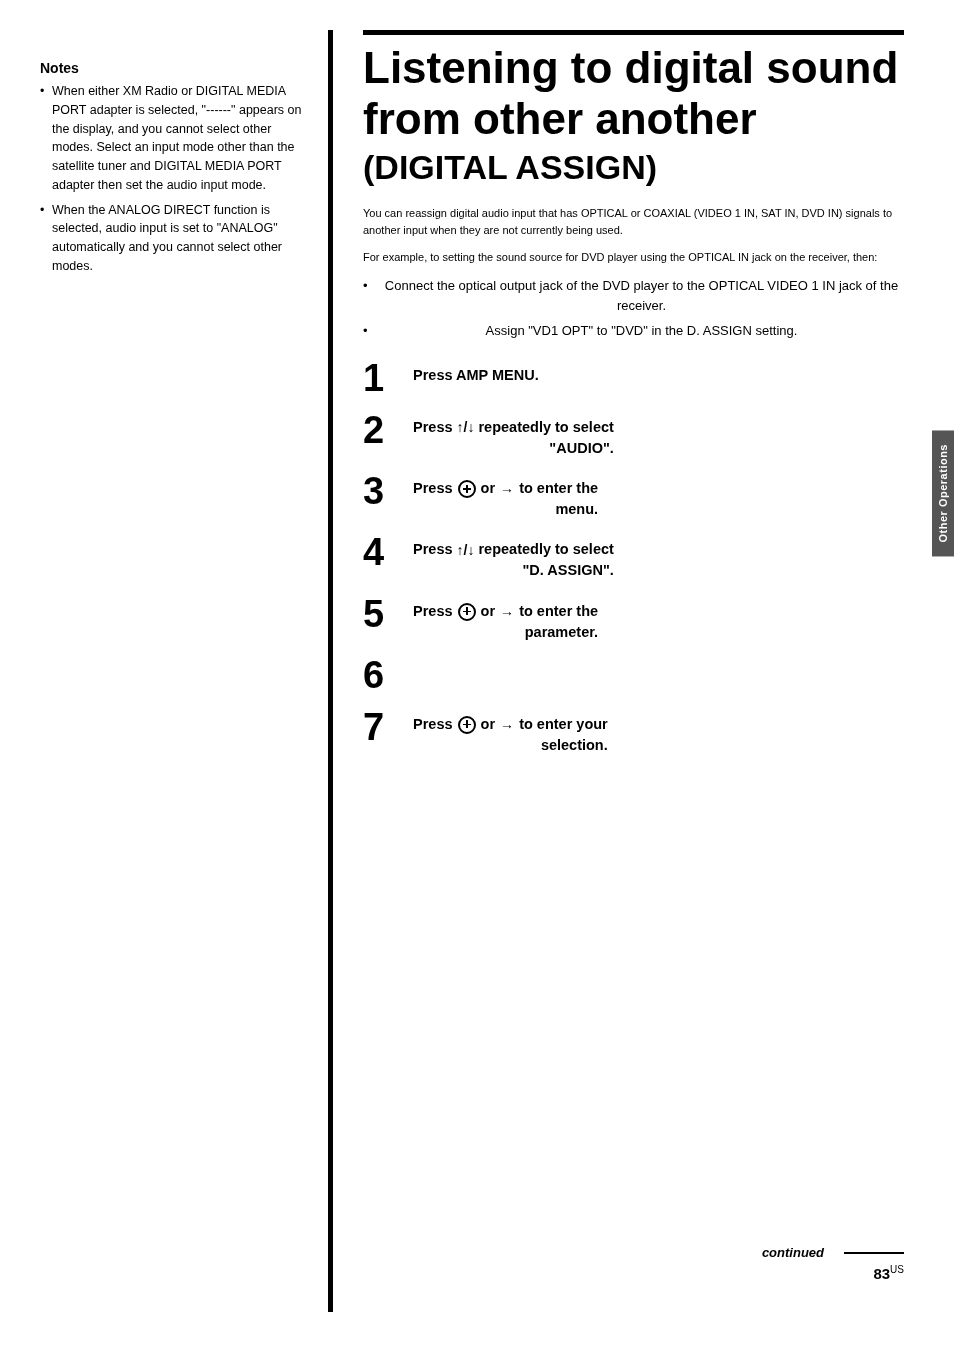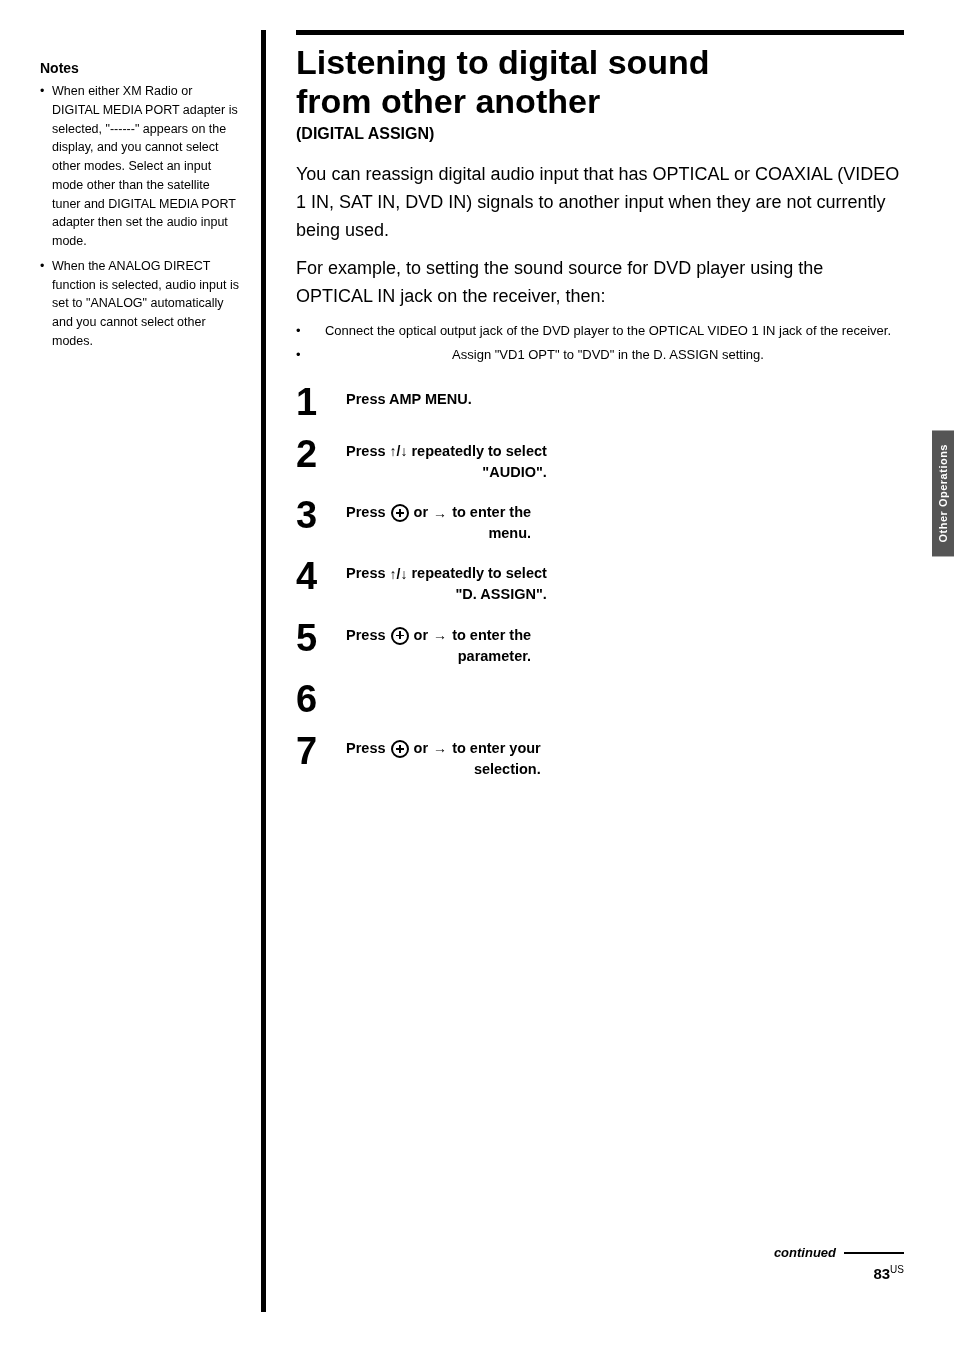--- a/index.html
+++ b/index.html
@@ -17,21 +17,21 @@
     .page {
       width: 954px;
       min-height: 1352px;
       display: flex;
       padding: 30px 0 40px 0;
       position: relative;
     }
 
     
     .left-col {
-      width: 261px;
+      width: 328px;
       padding: 30px 20px 0 40px;
       flex-shrink: 0;
     }
 
     .notes-title {
       font-weight: bold;
       font-size: 14px;
       margin-bottom: 6px;
     }
 
@@ -56,36 +56,36 @@
 
     
     .right-col {
       flex: 1;
       padding: 0 50px 0 30px;
       border-left: 5px solid #000;
       position: relative;
     }
 
     .section-title {
-      font-size: 34px;
+      font-size: 44px;
       font-weight: bold;
       line-height: 1.15;
       margin-bottom: 4px;
       border-top: 5px solid #000;
       padding-top: 8px;
     }
 
     .section-subtitle {
-      font-size: 16px;
+      font-size: 34px;
       font-weight: bold;
       margin-bottom: 18px;
     }
 
     .intro-text {
-      font-size: 18px;
+      font-size: 11px;
       line-height: 1.55;
       margin-bottom: 10px;
     }
 
     .bullet-list {
       list-style: none;
       padding: 0;
       margin-bottom: 18px;
     }
 
@@ -201,21 +201,21 @@
       position: absolute;
       bottom: 30px;
       right: 50px;
       text-align: right;
     }
 
     .continued-line {
       display: flex;
       align-items: center;
       justify-content: flex-end;
-      gap: 8px;
+      gap: 20px;
       margin-bottom: 4px;
     }
 
     .continued-text {
       font-style: italic;
       font-size: 13px;
       font-weight: bold;
     }
 
     .continued-rule {

